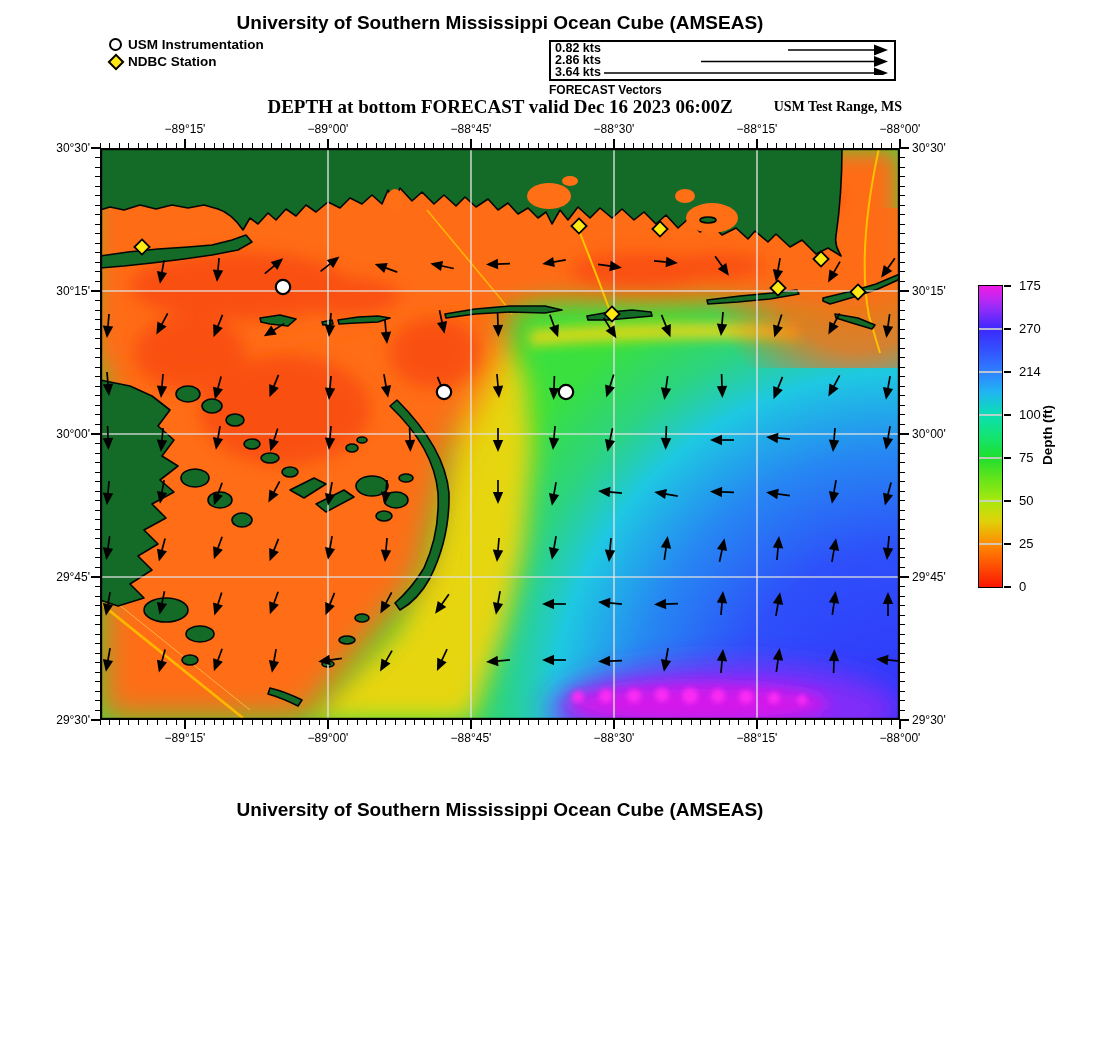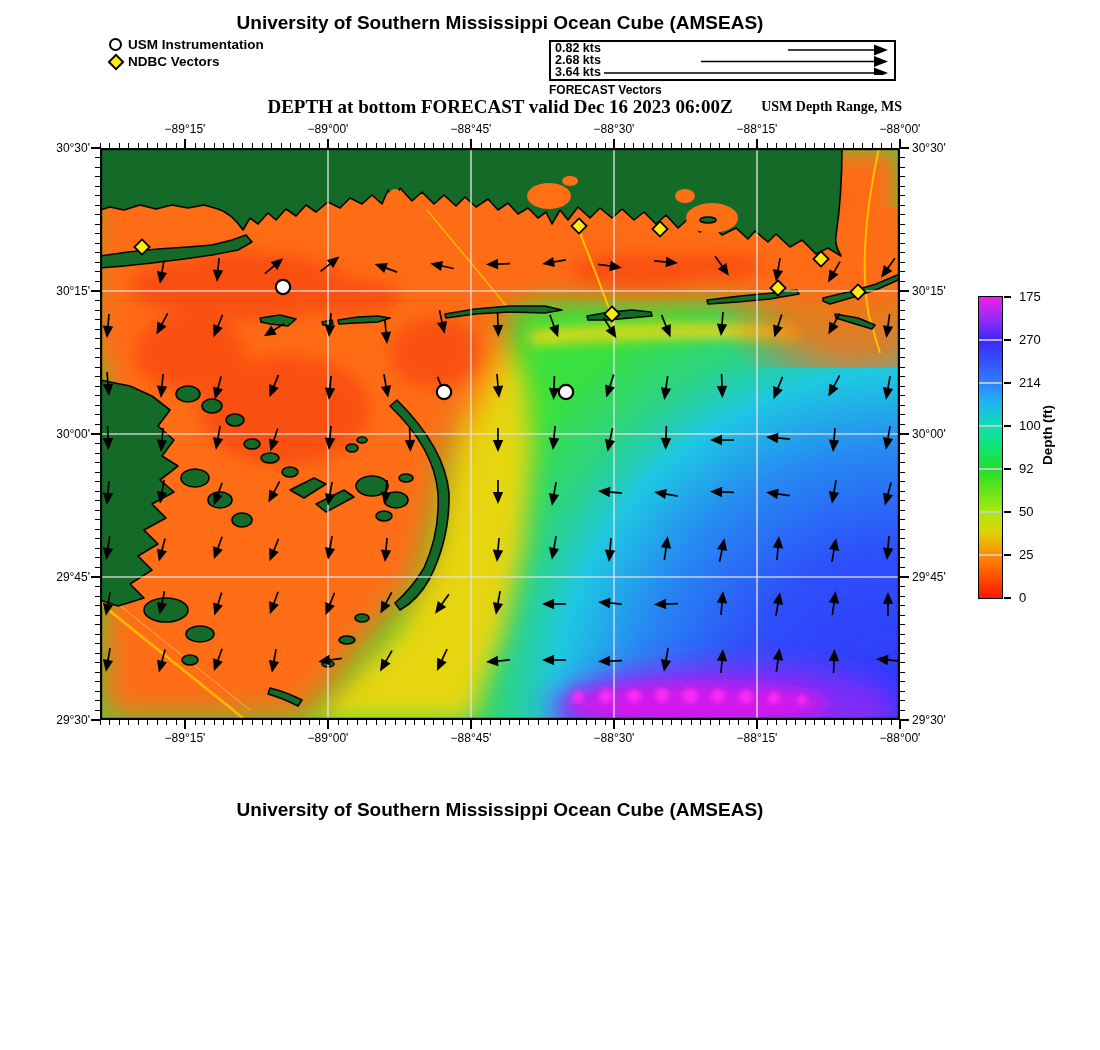--- a/index.html
+++ b/index.html
@@ -21,21 +21,21 @@
   #cur-caption{left:549px;top:83px;font-size:12px;font-weight:bold}
   #forecast-title{left:100px;top:96px;width:800px;text-align:center;
                   font-family:"Liberation Serif",serif;font-size:19px;font-weight:bold}
   #region-label{left:680px;top:99px;width:222px;text-align:right;
                 font-family:"Liberation Serif",serif;font-size:14px;font-weight:bold}
   #map-wrap{left:100px;top:148px;width:800px;height:572px}
   #map-svg{position:absolute;left:0;top:0}
   .tick{position:absolute;background:#000}
   .xlab{position:absolute;transform:translateX(-50%);font-size:12px;white-space:nowrap}
   .ylab{position:absolute;font-size:12px;white-space:nowrap}
-  #cbar{left:978px;top:296px;width:23px;height:301px;border:1.6px solid #000}
+  #cbar{left:978px;top:285px;width:23px;height:301px;border:1.6px solid #000}
   #cbar-grad{position:absolute;left:0;top:0;width:23px;height:301px}
   .cb-line{position:absolute;left:0;width:23px;height:1.4px;background:#cfcfcf;opacity:.85}
   .cb-tick{position:absolute;left:25px;width:7px;height:1.5px;background:#000}
   .cb-lab{position:absolute;left:40px;font-size:13px;white-space:nowrap}
   #cbar-title{left:1040px;top:375px;height:120px;writing-mode:vertical-rl;transform:rotate(180deg);
               font-size:13.5px;font-weight:bold;text-align:center}
 </style>
 </head>
 <body>
 
@@ -45,43 +45,43 @@
   <div class="leg-row">
     <span class="leg-marker">
         <span class="leg-circle"></span>
       </span>
     <span>USM Instrumentation</span>
   </div>
   <div class="leg-row">
     <span class="leg-marker">
         <span class="leg-diamond"></span>
       </span>
-    <span>NDBC Vectors</span>
+    <span>NDBC Station</span>
   </div>
 </div>
 
 <div class="abs" id="cur-box">
   <div id="cur-labels">
     <div>0.82 kts</div>
-    <div>2.68 kts</div>
+    <div>2.86 kts</div>
     <div>3.64 kts</div>
   </div>
   <svg id="cur-svg" width="339" height="33">
       <line x1="237" y1="8" x2="325" y2="8" stroke="#000" stroke-width="1.4"></line>
       <polygon points="323,2.5999999999999996 337,8 323,13.4" fill="#000"></polygon>
       <line x1="150" y1="19.5" x2="325" y2="19.5" stroke="#000" stroke-width="1.4"></line>
       <polygon points="323,14.1 337,19.5 323,24.9" fill="#000"></polygon>
       <line x1="53" y1="31" x2="325" y2="31" stroke="#000" stroke-width="1.4"></line>
       <polygon points="323,25.6 337,31 323,36.4" fill="#000"></polygon>
     </svg>
 </div>
 <div class="abs" id="cur-caption">FORECAST Vectors</div>
 
 <div class="abs" id="forecast-title">DEPTH at bottom FORECAST valid Dec 16 2023 06:00Z</div>
-<div class="abs" id="region-label">USM Depth Range, MS</div>
+<div class="abs" id="region-label">USM Test Range, MS</div>
 
 <div class="abs" id="map-wrap">
 <svg id="map-svg" width="800" height="572" viewBox="0 0 800 572">
   <defs>
     <radialGradient id="gBlue" gradientUnits="userSpaceOnUse" cx="800" cy="572" r="560">
       <stop offset="0" stop-color="#3134fb"></stop>
       <stop offset="0.30" stop-color="#2e4ffa"></stop>
       <stop offset="0.48" stop-color="#2688f2"></stop>
       <stop offset="0.62" stop-color="#1ec8e2"></stop>
       <stop offset="0.72" stop-color="#1ec8be" stop-opacity="0.5"></stop>
@@ -1032,21 +1032,21 @@
     <div class="cb-tick" style="top: 42.25px;"></div>
     <div class="cb-lab" style="top: 35px;">270</div>
     <div class="cb-line" style="top: 85.3px;"></div>
     <div class="cb-tick" style="top: 85.25px;"></div>
     <div class="cb-lab" style="top: 78px;">214</div>
     <div class="cb-line" style="top: 128.3px;"></div>
     <div class="cb-tick" style="top: 128.25px;"></div>
     <div class="cb-lab" style="top: 121px;">100</div>
     <div class="cb-line" style="top: 171.3px;"></div>
     <div class="cb-tick" style="top: 171.25px;"></div>
-    <div class="cb-lab" style="top: 164px;">92</div>
+    <div class="cb-lab" style="top: 164px;">75</div>
     <div class="cb-line" style="top: 214.3px;"></div>
     <div class="cb-tick" style="top: 214.25px;"></div>
     <div class="cb-lab" style="top: 207px;">50</div>
     <div class="cb-line" style="top: 257.3px;"></div>
     <div class="cb-tick" style="top: 257.25px;"></div>
     <div class="cb-lab" style="top: 250px;">25</div>
     <div class="cb-tick" style="top: 300.25px;"></div>
     <div class="cb-lab" style="top: 293px;">0</div>
   </div>
 <div class="abs" id="cbar-title">Depth (ft)</div>

